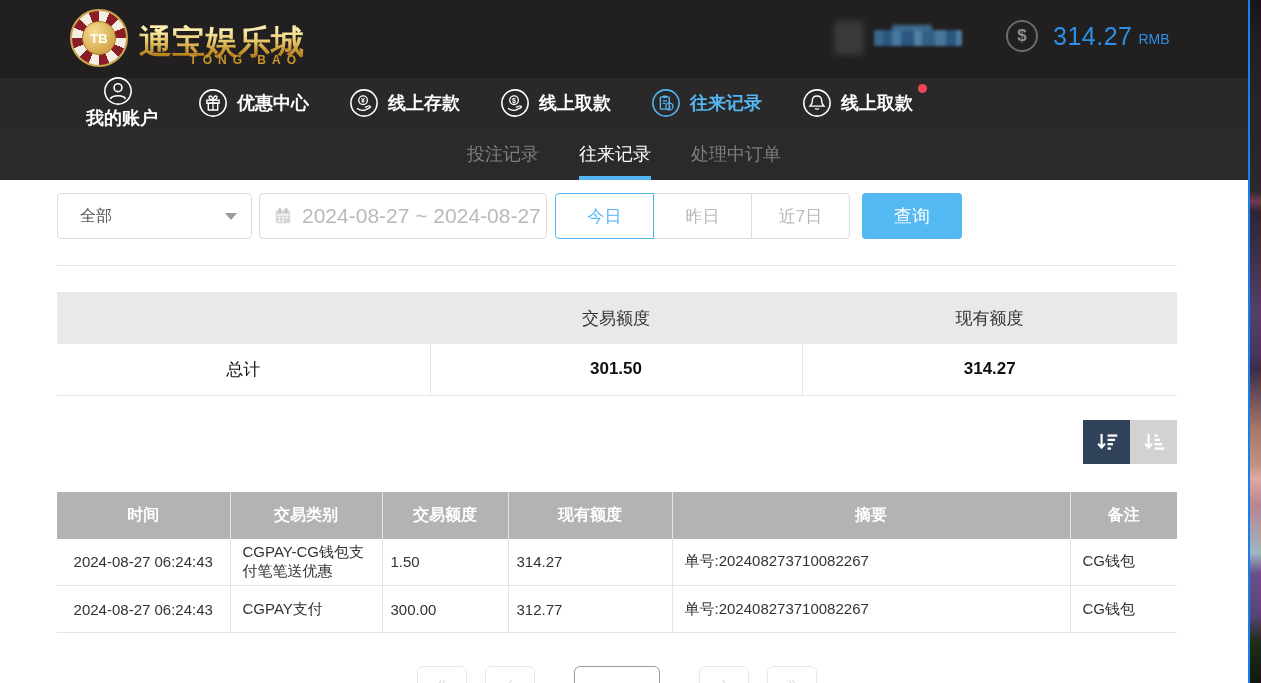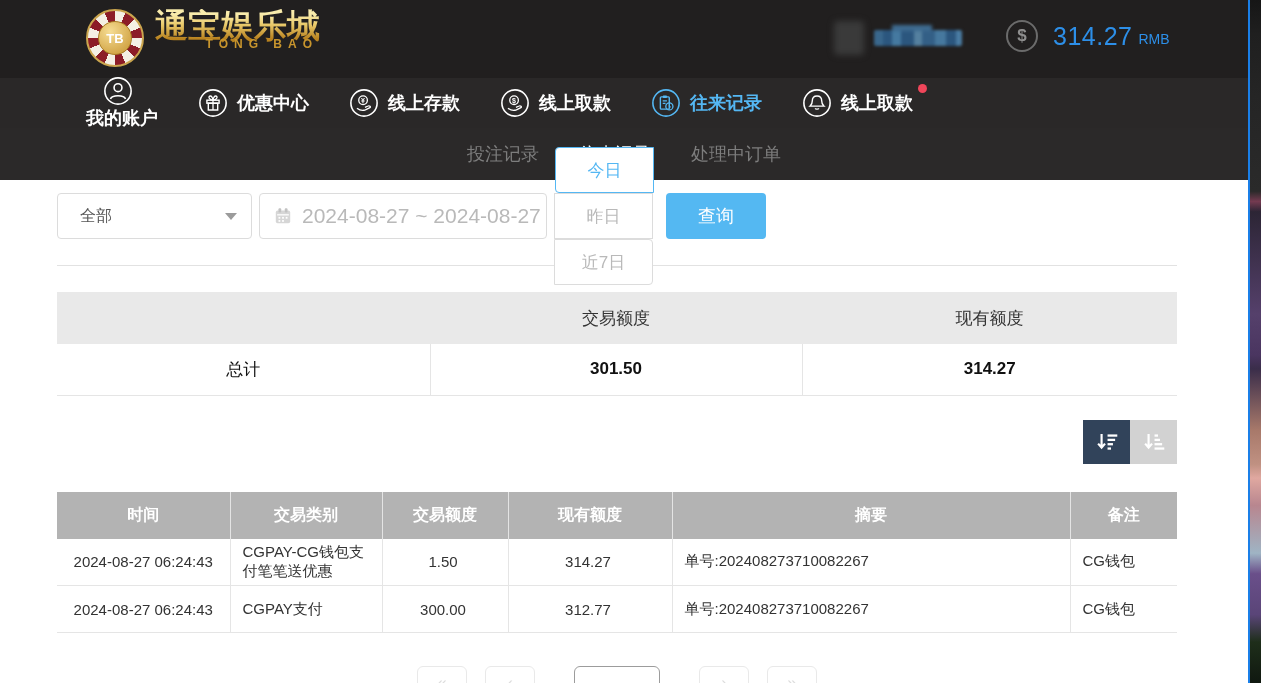--- a/index.html
+++ b/index.html
@@ -3,21 +3,21 @@
 <meta charset="utf-8">
 <style>
   * { margin:0; padding:0; box-sizing:border-box; }
   html,body { width:1261px; height:683px; overflow:hidden; background:#fff;
               font-family:"Liberation Sans", sans-serif; }
 
   .page { position:absolute; top:0; left:0; width:1248px; height:683px; background:#fff; }
 
   
   .top-header { height:78px; background:#211f1f; position:relative; }
-  .logo-wrap { position:absolute; left:86px; top:9px; display:flex; align-items:flex-start; cursor:pointer; }
+  .logo-wrap { position:absolute; left:70px; top:9px; display:flex; align-items:flex-end; cursor:pointer; }
   .chip { width:58px; height:58px; border-radius:50%;
           background:repeating-conic-gradient(#f4efe4 0deg 22.5deg, #8c1c27 22.5deg 45deg);
           border:2px solid #caa54e; display:flex; align-items:center; justify-content:center; }
   .chip-core { width:34px; height:34px; border-radius:50%;
                background:radial-gradient(circle at 35% 30%, #f6dd93, #c79430);
                border:1px solid #a87c22; color:#fff; font-weight:bold; font-size:13px;
                display:flex; align-items:center; justify-content:center; }
   .logo-text { margin-left:11px; }
   .logo-title { font-family:"DejaVu Serif", serif; font-size:33px; font-weight:bold; line-height:1.05;
                 background:linear-gradient(180deg,#f9ecac 15%, #e9c96a 45%, #b8821f 85%);
@@ -68,21 +68,21 @@
   .filter-row { display:flex; align-items:center; height:46px; }
   .select-box { width:195px; height:46px; border:1px solid #dcdcdc; border-radius:4px;
                 display:flex; align-items:center; padding:0 14px 0 22px; cursor:pointer;
                 color:#555; font-size:16px; justify-content:space-between; }
   .caret-down { width:0; height:0; border-left:6px solid transparent; border-right:6px solid transparent;
                 border-top:7px solid #9b9b9b; }
   .date-box { width:288px; height:46px; border:1px solid #dcdcdc; border-radius:4px; margin-left:7px;
               display:flex; align-items:center; padding-left:14px; cursor:pointer;
               color:#b9b9b9; font-size:21px; }
   .date-box svg { margin-right:10px; }
-  .quick-group { display:flex; margin-left:8px;flex-direction:column; }
+  .quick-group { display:flex; margin-left:8px; }
   .quick-btn { width:99px; height:46px; border:1px solid #dcdcdc; background:#fff; color:#b9b9b9;
                font-size:17px; cursor:pointer; margin-left:-1px;
                display:flex; align-items:center; justify-content:center; }
   .quick-btn:first-child { border-radius:4px 0 0 4px; margin-left:0; }
   .quick-btn:last-child { border-radius:0 4px 4px 0; }
   .quick-btn.active { border-color:#54b7f3; color:#54b7f3; z-index:2; }
   .search-btn { width:100px; height:46px; margin-left:12px; background:#54b8f2; color:#fff;
                 font-size:18px; border:none; border-radius:4px; cursor:pointer; }
 
   .divider { height:1px; background:#e2e2e2; margin-top:26px; width:1120px; }
@@ -103,21 +103,21 @@
   .sort-btn.asc { background:#d2d2d2; }
 
   
   .records-table { margin-top:28px; width:1120px; border-collapse:collapse; table-layout:fixed; }
   .records-table th { background:#b3b3b3; height:47px; color:#fff; font-size:16px; font-weight:bold;
                       text-align:center; border-right:1px solid rgba(255,255,255,.65);margin-top:30px; }
   .records-table th:last-child { border-right:none; }
   .records-table td { height:47px; font-size:15px; color:#333; border-bottom:1px solid #e5e5e5;
                       border-right:1px solid #e5e5e5; padding:4px 12px; }
   .records-table td:last-child { border-right:none; }
-  td.c { text-align:center; } td.l { text-align:left; } td.r { text-align:center;padding-left:8px; }
+  td.c { text-align:center; } td.l { text-align:left; } td.r { text-align:left;padding-left:8px; }
 
   
   .pagination { margin-top:33px; display:flex; justify-content:center; align-items:flex-start; width:1120px; }
   .page-btn { width:50px; height:34px; border:1px solid #e9e9e9; border-radius:6px; background:#fff;
               color:#ddd; font-size:17px; cursor:pointer; margin:0 9px;
               display:flex; align-items:center; justify-content:center; }
   .page-input { width:86px; height:34px; border:1px solid #9c9c9c; border-radius:6px; background:#fff;
                 margin:0 30px; cursor:text; }
 
   

